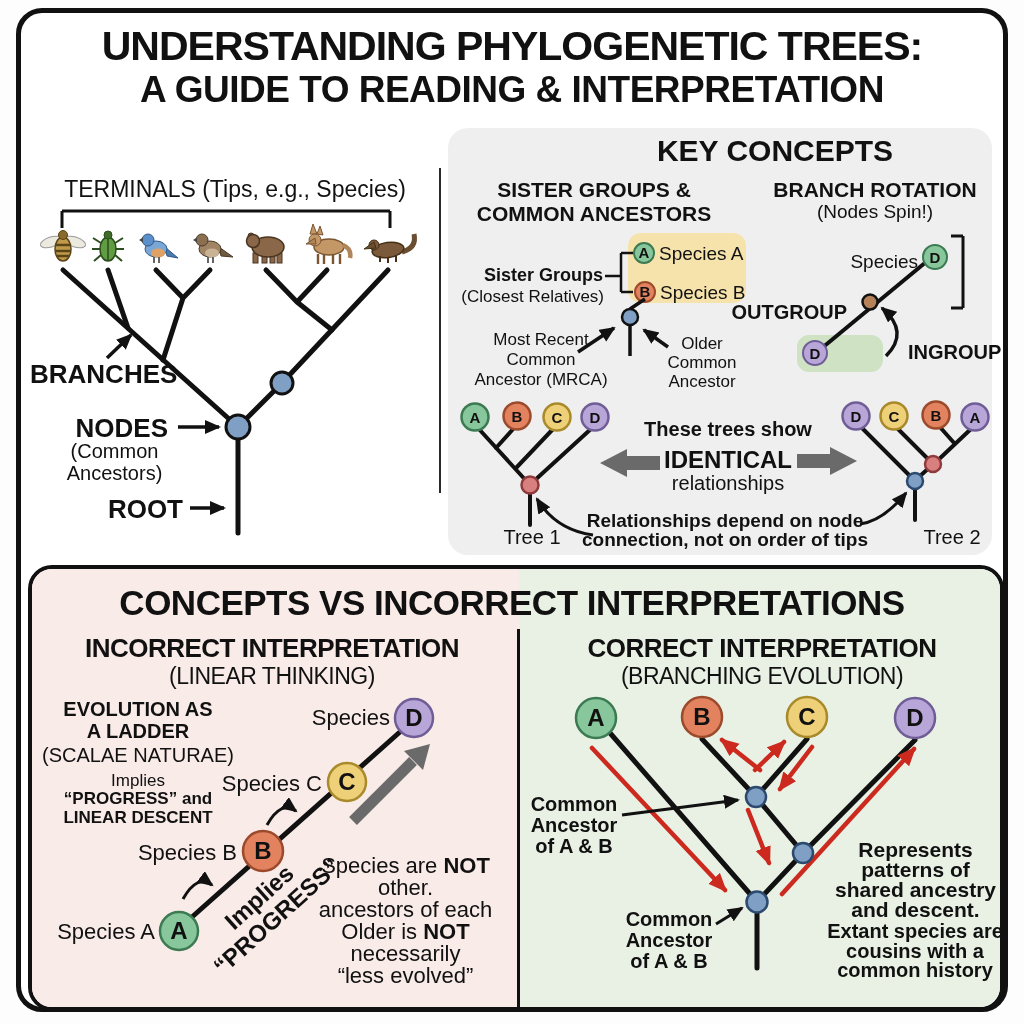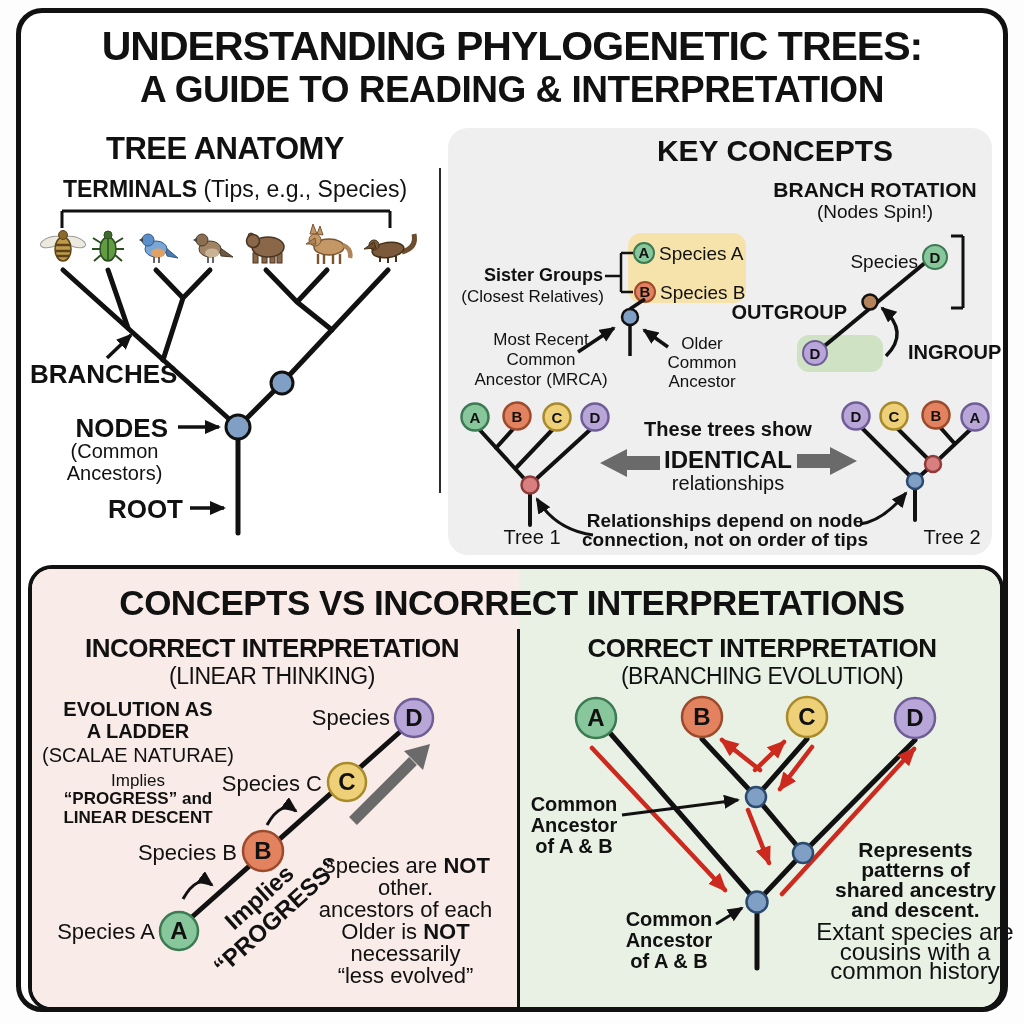--- a/index.html
+++ b/index.html
@@ -14,39 +14,39 @@
   .half-pink{position:absolute;left:0;top:0;width:487px;height:100%;background:#f9ebe8;}
   .half-green{position:absolute;left:487px;top:0;right:0;height:100%;background:#e9f1e5;}
   .bdiv{position:absolute;left:485px;top:60px;bottom:0;width:3px;background:#111;}
   svg{position:absolute;left:0;top:0;}
   #art{z-index:2;}
   .txt{z-index:3;line-height:1.08;}
   .t-main1{font-size:41px;font-weight:800;letter-spacing:-1px;}
   .t-main2{font-size:37px;font-weight:600;letter-spacing:-0.5px;}
   .t-sec{font-size:31px;font-weight:800;letter-spacing:-0.5px;}
   .t-sub{font-size:23px;}
-  .t-sub b{font-weight:700;margin-left:20px;}
+  .t-sub b{font-weight:400;margin-left:20px;}
   .t-lab{font-size:26px;font-weight:800;}
   .t-small{font-size:20px;}
   .t-key{font-size:30px;font-weight:800;}
   .t-kh{font-size:21px;font-weight:800;line-height:1.15;}
   .t-kh2{font-size:19px;font-weight:500;}
   .t-ititle{font-size:35px;font-weight:800;letter-spacing:-0.5px;}
   .t-ih{font-size:26px;font-weight:800;letter-spacing:-0.5px;}
   .t-ih2{font-size:23px;font-weight:400;letter-spacing:-0.5px;}
   .t-lad1{font-size:20px;font-weight:800;}
   .t-lad2{font-size:20px;font-weight:500;}
   .t-lad3{font-size:17px;}
   .t-lad3b{font-size:17px;font-weight:800;}
   .t-sp{font-size:22px;}
   .t-note{font-size:22px;line-height:22px;}
   .t-note b{font-weight:800;}
   .t-ca{font-size:20px;font-weight:700;line-height:21px;}
   .t-cnb{font-size:21px;font-weight:700;line-height:20px;}
-  .t-cnr{font-size:24px;font-weight:400;line-height:19.5px;}
+  .t-cnr{font-size:20px;font-weight:700;line-height:19.5px;}
   .t-rot{font-size:24px;font-weight:800;transform:rotate(-42deg);}
   text{font-family:"Liberation Sans",sans-serif;fill:#111;}
   .sv-lab{font-size:19px;}
   .sv-lab-b{font-size:18px;font-weight:bold;}
   .sv-lab-r{font-size:17px;}
   .sv-cap{font-size:17px;}
   .sv-big{font-size:20px;font-weight:bold;}
   .sv-tree{font-size:20px;}
   .sv-letter{font-size:15px;font-weight:bold;}
   .sv-letter-lg{font-size:24px;font-weight:bold;}
@@ -275,31 +275,34 @@
       <circle cx="807" cy="717" r="20" stroke="#a98a2b" stroke-width="2.5" fill="#eed079"></circle>
       <text x="807" y="725" text-anchor="middle" class="sv-letter-lg">C</text>
       <circle cx="915" cy="718" r="20" stroke="#6f5d96" stroke-width="2.5" fill="#b9a6d9"></circle>
       <text x="915" y="726" text-anchor="middle" class="sv-letter-lg">D</text>
     </g>
   </svg>
 
   <div class="abs txt c t-main1" style="left:40px;top:24px;width:944px;">UNDERSTANDING PHYLOGENETIC TREES:</div>
   <div class="abs txt c t-main2" style="left:40px;top:70px;width:944px;">A GUIDE TO READING &amp; INTERPRETATION</div>
 
-  <div class="abs txt c t-sec" style="left:40px;top:132px;width:370px;">TREE ANATOMY</div>
   <div class="abs txt c t-sub" style="left:25px;top:177px;width:400px;"><b>TERMINALS</b><span> (Tips, e.g., Species)</span></div>
   <div class="abs txt t-lab" style="left:30px;top:360px;">BRANCHES</div>
   <div class="abs txt r t-lab" style="left:62px;top:414px;width:106px;">NODES</div>
   <div class="abs txt c t-small" style="left:52px;top:441px;width:125px;">
     <div>(Common</div>
     <div>Ancestors)</div>
   </div>
   <div class="abs txt r t-lab" style="left:96px;top:495px;width:87px;">ROOT</div>
 
   <div class="abs txt c t-key" style="left:468px;top:135px;width:544px;padding-left:35px;">KEY CONCEPTS</div>
+  <div class="abs txt c t-kh" style="left:448px;top:178px;width:292px;">
+    <div>SISTER GROUPS &amp;</div>
+    <div>COMMON ANCESTORS</div>
+  </div>
   <div class="abs txt c" style="left:758px;top:178px;width:234px;">
     <div class="t-kh">BRANCH ROTATION</div>
     <div class="t-kh2">(Nodes Spin!)</div>
   </div>
 
   <div class="abs txt c t-ititle" style="left:62px;top:584px;width:900px;">CONCEPTS VS INCORRECT INTERPRETATIONS</div>
   <div class="abs txt c t-ih" style="left:57px;top:634px;width:430px;">INCORRECT INTERPRETATION</div>
   <div class="abs txt c t-ih2" style="left:57px;top:664px;width:430px;">(LINEAR THINKING)</div>
   <div class="abs txt c t-ih" style="left:547px;top:634px;width:430px;">CORRECT INTERPRETATION</div>
   <div class="abs txt c t-ih2" style="left:547px;top:664px;width:430px;">(BRANCHING EVOLUTION)</div>

